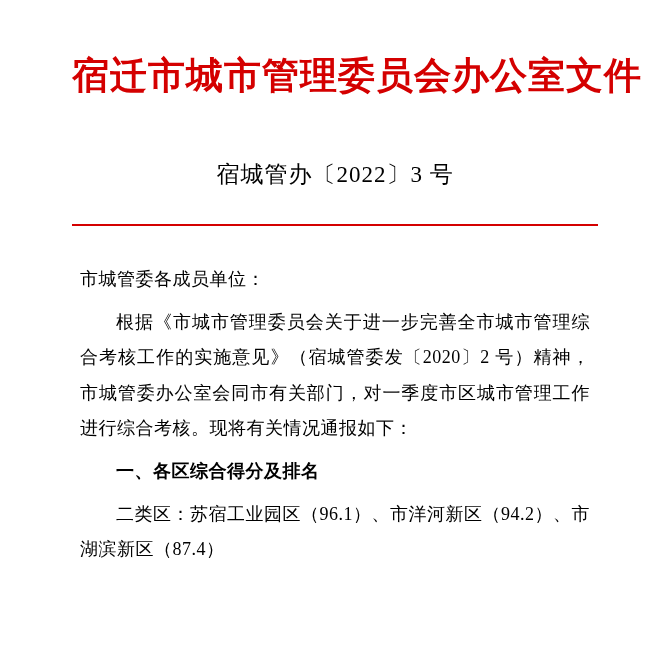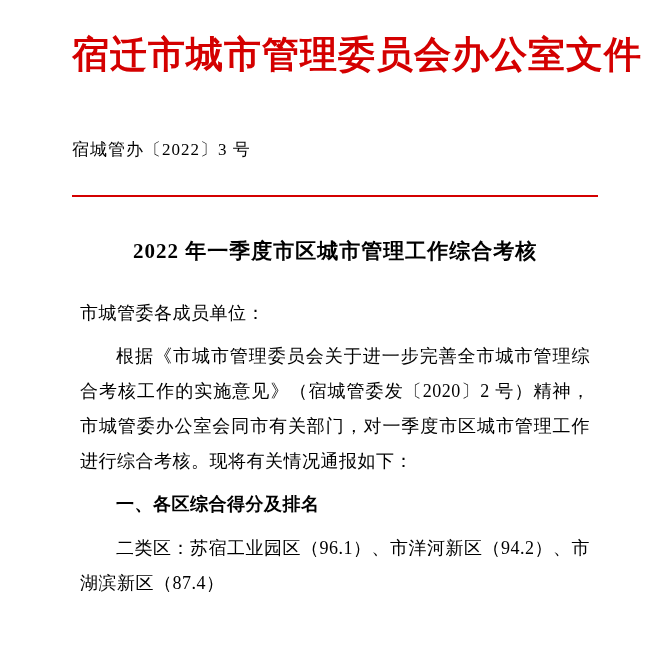--- a/index.html
+++ b/index.html
@@ -15,34 +15,34 @@
     overflow: hidden;
   }
   .page {
     position: relative;
     width: 670px;
     height: 652px;
     box-sizing: border-box;
     padding: 0 72px;
   }
   .doc-title {
-    margin-top: 32px;
+    margin-top: 53px;
     text-align: center;
     color: #d40000;
     font-weight: bold;
     font-size: 37px;
     line-height: 1.25;
     letter-spacing: 1px;
     font-family: "Liberation Serif", "DejaVu Serif", serif;
     white-space: nowrap;
   }
   .doc-number {
     margin-top: 60px;
-    text-align: left;
-    font-size: 17px;
+    text-align: center;
+    font-size: 23px;
     letter-spacing: 1px;
     color: #000;
   }
   .red-rule {
     margin-top: 34px;
     height: 2px;
     background: #d40000;
     width: 100%;
   }
   .subject {
@@ -78,21 +78,20 @@
 
 <div class="page">
 
   <div class="doc-title">宿迁市城市管理委员会办公室文件</div>
 
   <div class="doc-number">宿城管办〔2022〕3 号</div>
 
   <div class="red-rule"></div>
 
   <div class="subject">
-    <div>2022 年一季度市区城市管理工作综合考核</div>
   </div>
 
   <div class="body-text">
     <p>市城管委各成员单位：</p>
     <p class="indent2">根据《市城市管理委员会关于进一步完善全市城市管理综合考核工作的实施意见》（宿城管委发〔2020〕2 号）精神，市城管委办公室会同市有关部门，对一季度市区城市管理工作进行综合考核。现将有关情况通报如下：</p>
     <p class="indent2 bold">一、各区综合得分及排名</p>
     <p class="indent2">二类区：苏宿工业园区（96.1）、市洋河新区（94.2）、市湖滨新区（87.4）</p>
   </div>
 
 </div>

